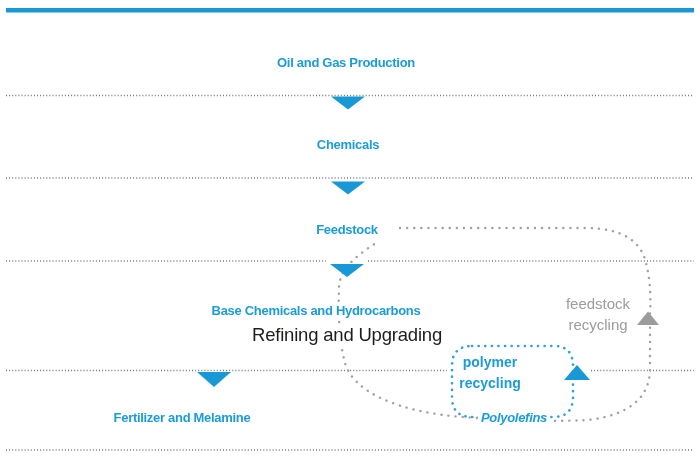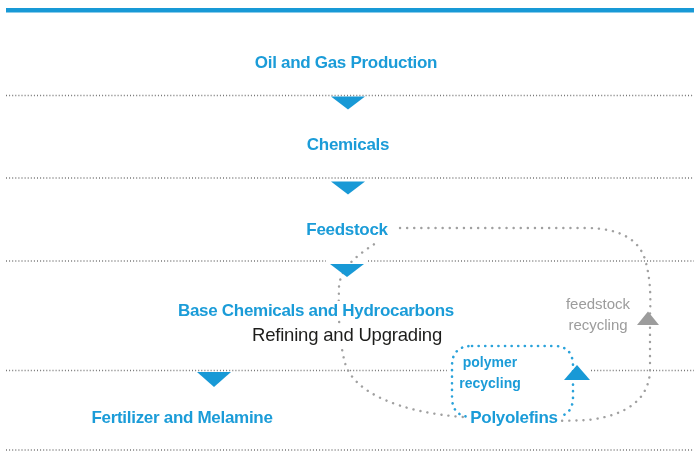--- a/index.html
+++ b/index.html
@@ -21,21 +21,21 @@
     top: 0;
   }
   .lbl {
     position: absolute;
     transform: translateX(-50%);
     white-space: nowrap;
     text-align: center;
     line-height: 21px;
   }
   .stage {
-    font-size: 17px;
+    font-size: 13px;
     font-weight: 700;
     letter-spacing: -0.3px;
     color: #1b9cd8;
   }
   .sub {
     font-size: 18.5px;
     font-weight: 400;
     letter-spacing: -0.2px;
     color: #1d1d1b;
   }
@@ -109,21 +109,21 @@
   <div class="lbl stage" style="left:316px; top:300px;">
     <span class="onwhite">Base Chemicals and Hydrocarbons</span>
   </div>
 
   <div class="lbl sub" style="left:347px; top:324px;">
     <span class="onwhite">Refining and Upgrading</span>
   </div>
 
   <div class="lbl stage" style="left:182px; top:407px;">Fertilizer and Melamine</div>
 
-  <div class="lbl stage" style="left:514px; top:407px;">
+  <div class="lbl stage" style="left:514px; top:407px;font-style:italic;">
     <span class="onwhite">Polyolefins</span>
   </div>
 
   <div class="lbl loop-lbl blue" style="left:490px; top:352px;">
     <span>polymer</span><br>
     <span>recycling</span>
   </div>
 
   <div class="lbl loop-lbl gray" style="left:598px; top:293px;">
     <span>feedstock</span><br>

